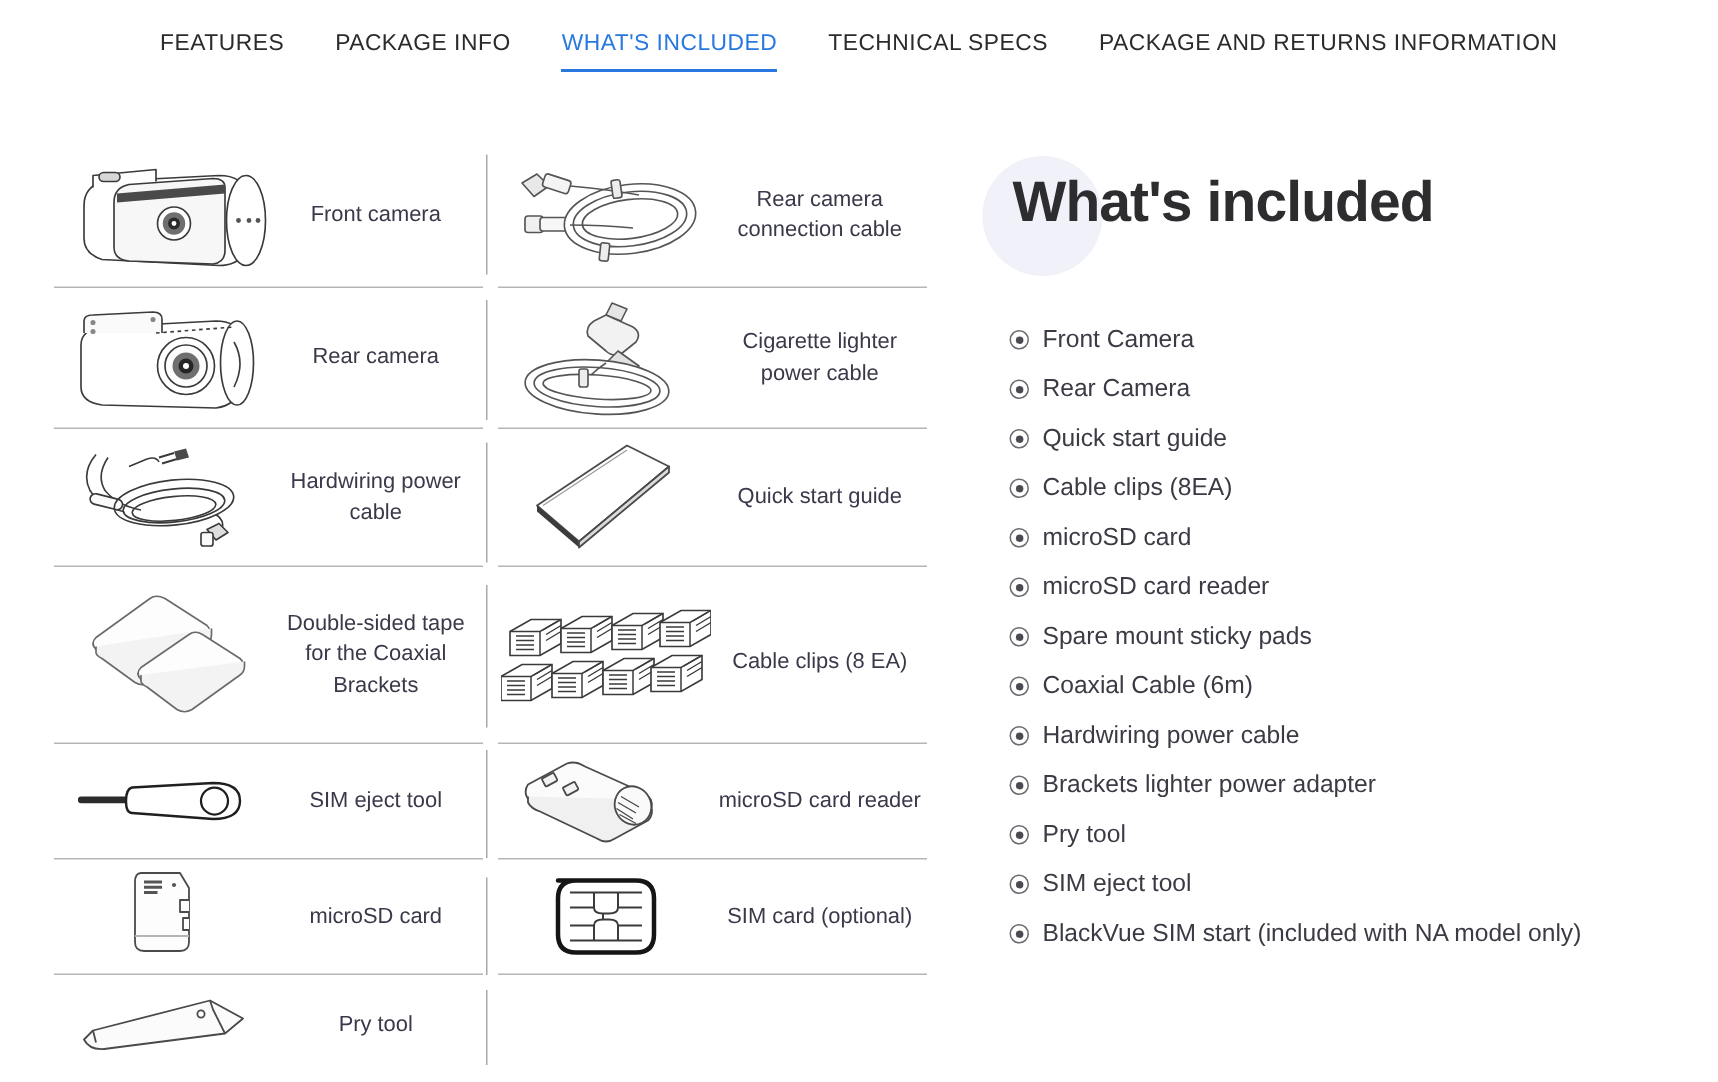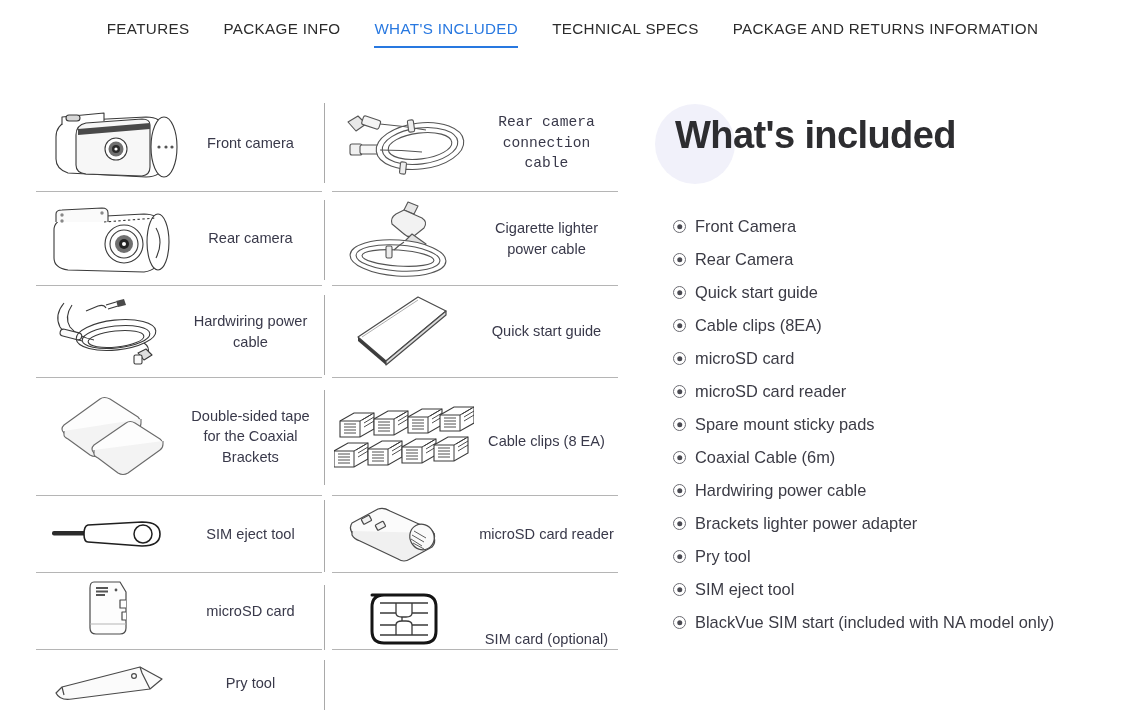--- a/index.html
+++ b/index.html
@@ -289,21 +289,21 @@
               <circle cx="96" cy="17" r="2.4" fill="#fff"></circle>
             </g>
           </svg>
         </div>
         <div class="cell-label">Pry tool</div>
       </div>
     </div>
 
     <div class="grid-col col-right">
 
-      <div class="cell" style="top:0px;height:96px;font-family:Liberation Mono, monospace;">
+      <div class="cell" style="top:0px;height:96px;">
         <div class="cell-art">
           <svg width="140" height="86" viewBox="0 0 140 86">
             <g fill="#ffffff" stroke="#555555" stroke-width="1.1" stroke-linejoin="round">
               <path d="M14 22 L24 16 L32 24 L22 31 Z" fill="#e8e8e8"></path>
               <rect x="28" y="18" width="18" height="9" rx="2" transform="rotate(18 37 23)" fill="#f4f4f4"></rect>
               <rect x="16" y="44" width="12" height="11" rx="2" fill="#f0f0f0"></rect>
               <rect x="26" y="45" width="20" height="9" rx="2" fill="#f7f7f7"></rect>
               <ellipse cx="86" cy="46" rx="44" ry="23" transform="rotate(-7 86 46)"></ellipse>
               <ellipse cx="86" cy="46" rx="38" ry="18" transform="rotate(-7 86 46)"></ellipse>
               <ellipse cx="86" cy="46" rx="32" ry="13" transform="rotate(-7 86 46)"></ellipse>
@@ -391,21 +391,21 @@
               </g>
               <rect x="28" y="16" width="9" height="6" rx="1" transform="rotate(-28 32 19)" fill="#f2f2f2"></rect>
               <rect x="42" y="22" width="9" height="6" rx="1" transform="rotate(-28 46 25)" fill="#f2f2f2"></rect>
             </g>
           </svg>
         </div>
         <div class="cell-label">microSD card reader</div>
       </div>
       <div class="cell-sep" style="top:477px;"></div>
 
-      <div class="cell" style="top:478px;height:76px;align-items:flex-end;">
+      <div class="cell" style="top:478px;height:76px;">
         <div class="cell-art">
           <svg width="140" height="60" viewBox="0 0 140 60">
             <g fill="#ffffff" stroke="#151515" stroke-width="3" stroke-linejoin="round">
               <path d="M38 6 L90 6 Q102 6 102 18 L102 42 Q102 54 90 54 L50 54 Q38 54 38 42 L38 18 Q38 6 50 6 Z"></path>
             </g>
             <g fill="none" stroke="#3a3a3a" stroke-width="1.3">
               <path d="M46 14 L94 14 M46 46 L94 46"></path>
               <path d="M62 14 L62 24 Q62 28 68 28 L72 28 Q78 28 78 24 L78 14"></path>
               <path d="M62 46 L62 36 Q62 32 68 32 L72 32 Q78 32 78 36 L78 46"></path>
               <path d="M46 24 L62 24 M78 24 L94 24 M46 36 L62 36 M78 36 L94 36"></path>

